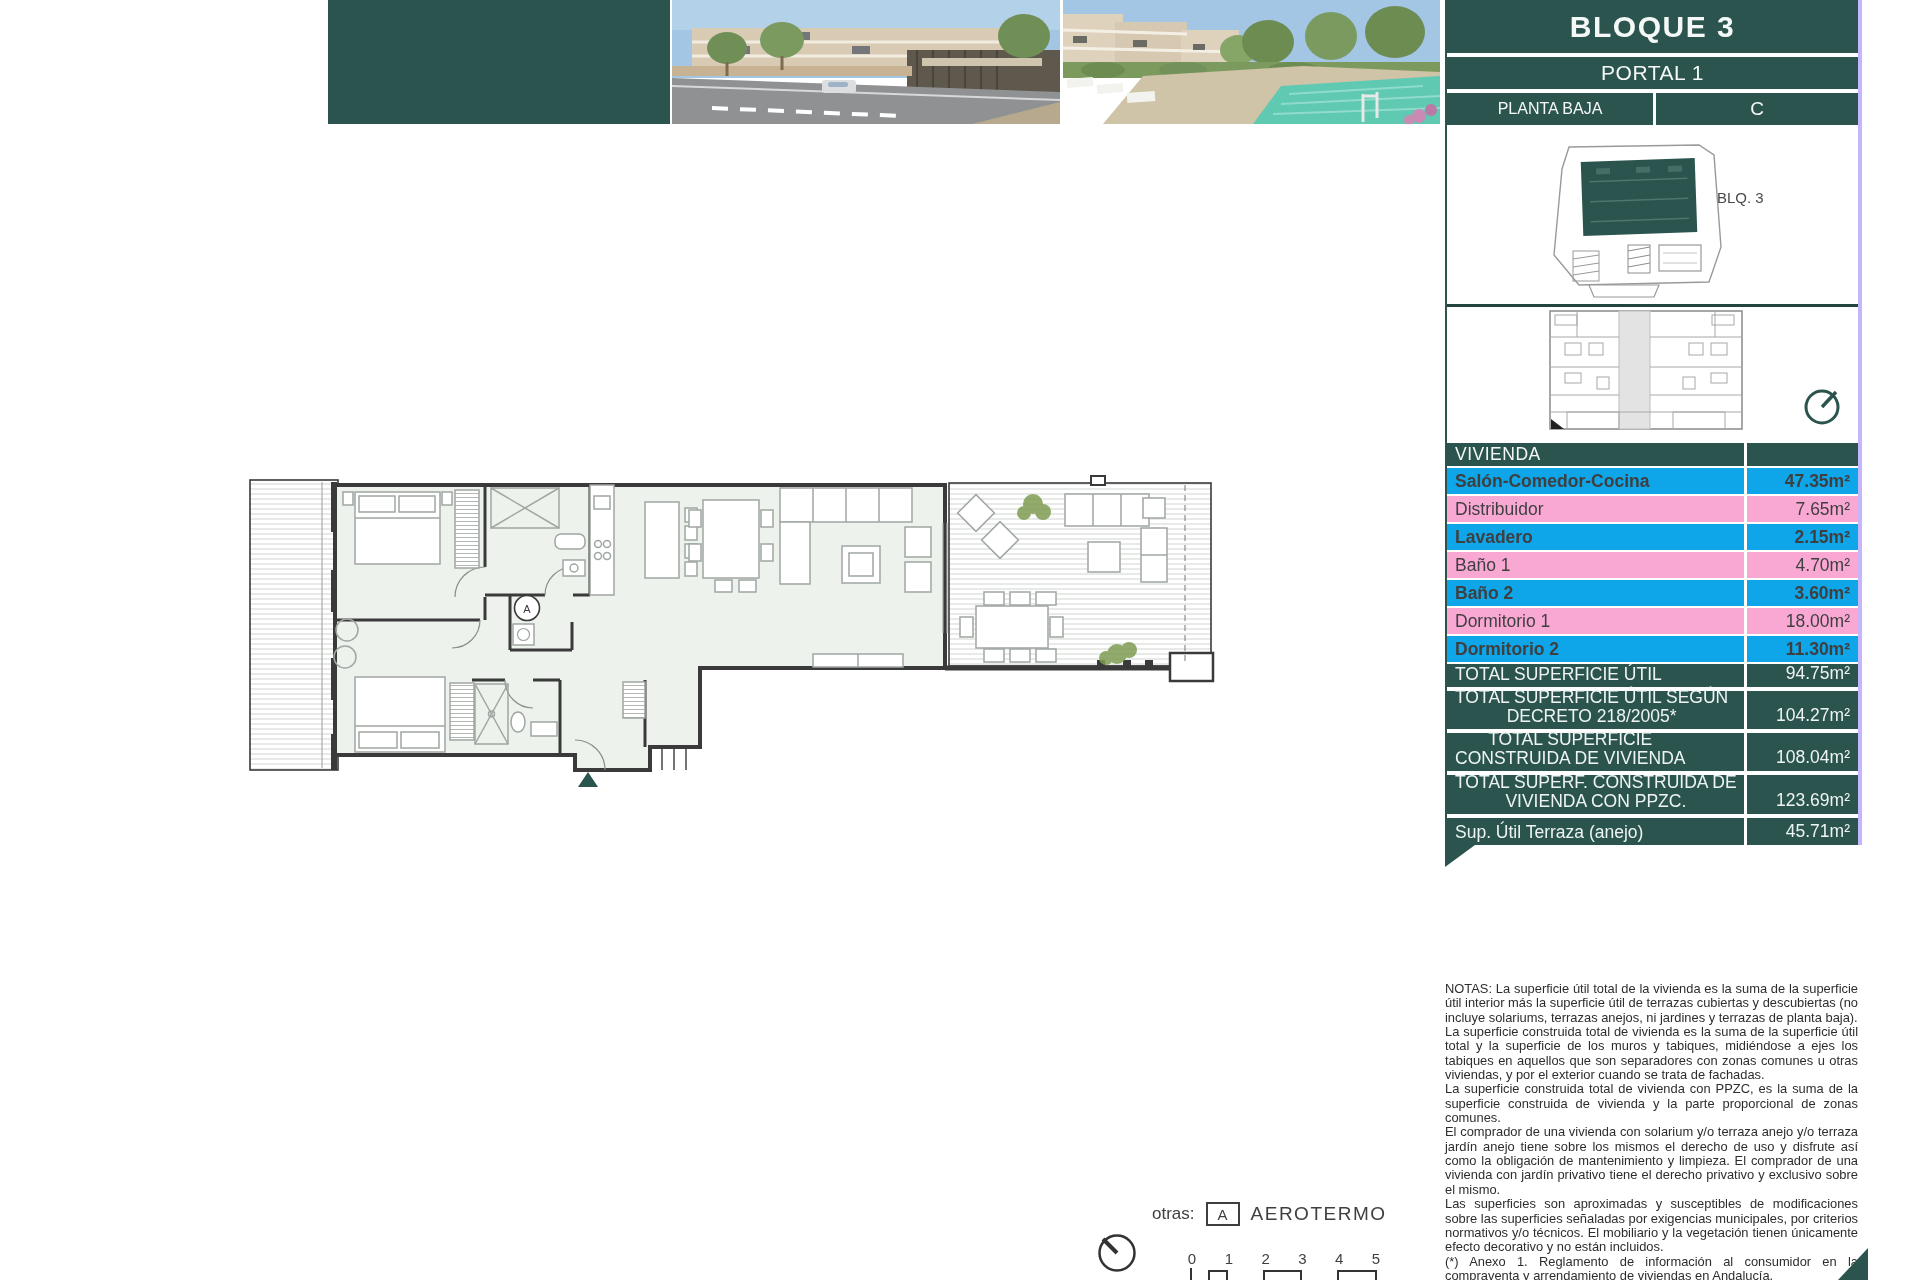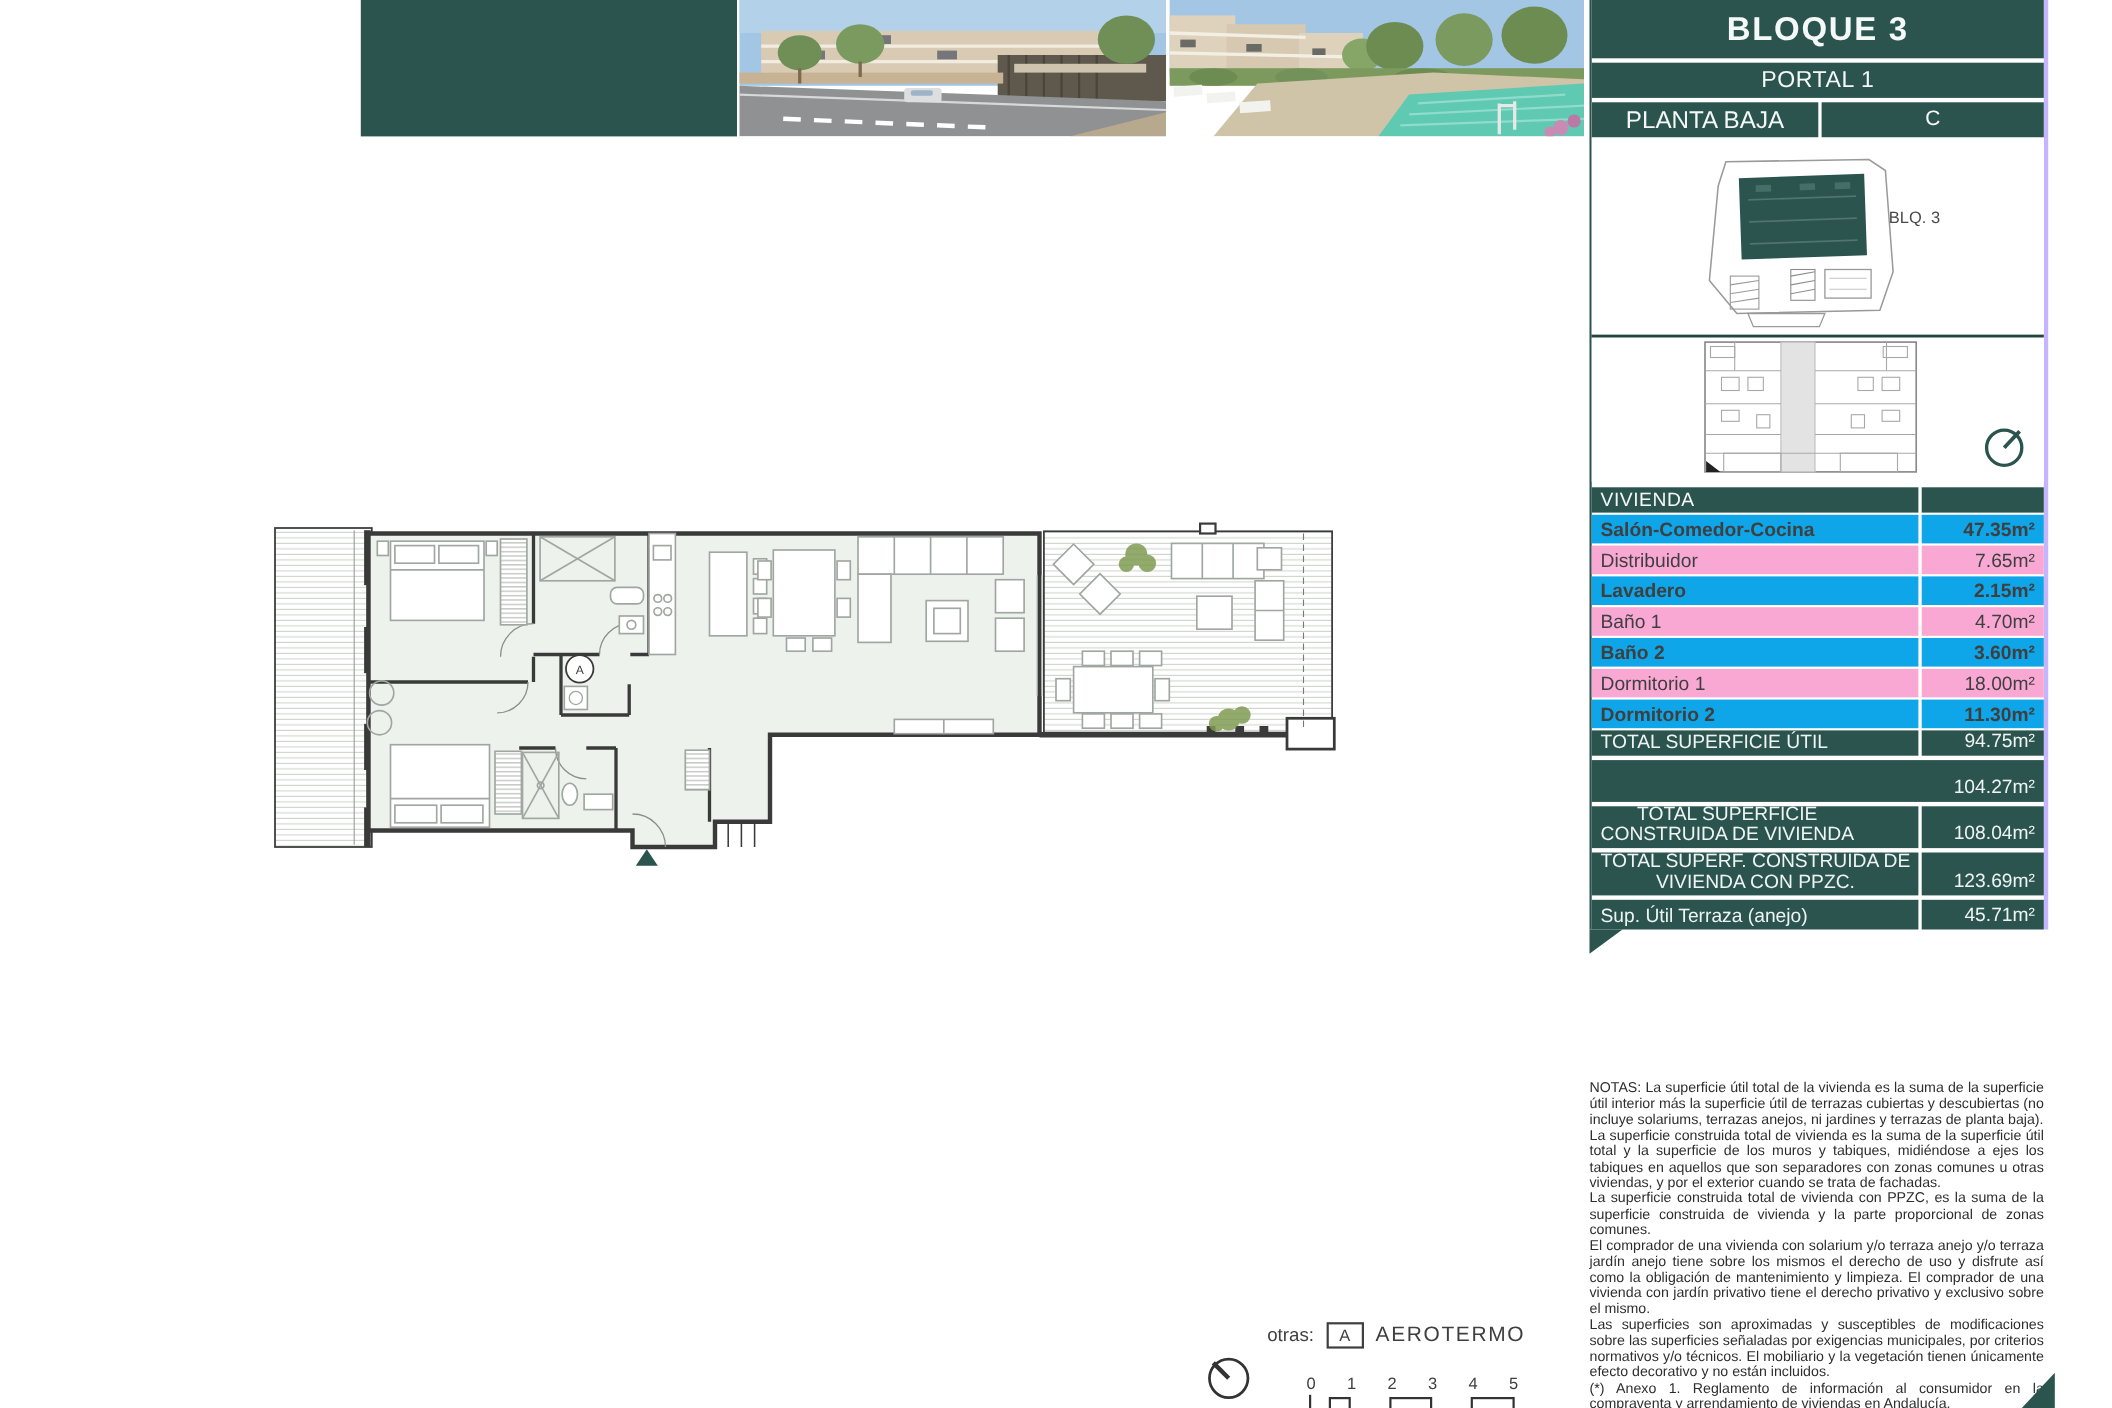--- a/index.html
+++ b/index.html
@@ -11,21 +11,21 @@
   .photo{top:0;height:124px;overflow:hidden;}
   .photo1{left:672px;width:388px;}
   .photo2{left:1063px;width:377px;}
   
   .panel{left:1445px;top:0;width:417px;height:845px;box-sizing:border-box;
          border-left:2px solid #2b544e;border-right:4px solid #c4b5fd;background:#fff;}
   .hdrcell{background:#2b544e;color:#f4f8f7;display:flex;align-items:center;justify-content:center;}
   .hdr1{height:53px;font-size:30px;font-weight:bold;letter-spacing:1.5px;margin-bottom:4px;}
   .hdr2{height:32px;font-size:21px;letter-spacing:.5px;margin-bottom:4px;}
   .hdr3{display:flex;gap:3px;height:32px;background:#fff;}
-  .hdr3 .c1{width:206px;font-size:22px;}
+  .hdr3 .c1{width:206px;font-size:16px;}
   .hdr3 .c2{flex:1;font-size:19px;}
   .siteplan{height:179px;background:#fff;position:relative;}
   .divider{height:3px;background:#224540;}
   .keyplan{height:131px;background:#fff;position:relative;}
   
   .trow{display:flex;gap:3px;margin-bottom:2px;}
   .trow .lab{width:297px;display:flex;align-items:center;padding-left:8px;box-sizing:border-box;}
   .trow .val{flex:1;display:flex;align-items:center;justify-content:flex-end;padding-right:8px;box-sizing:border-box;}
   .thead{height:23px;margin-top:5px;font-size:17.5px;letter-spacing:.5px;}
   .thead .lab,.thead .val{background:#2b544e;color:#f4f8f7;}
@@ -239,20 +239,22 @@
   <div class="trow drow w">
     <div class="lab">Dormitorio 2</div>
     <div class="val">11.30m²</div>
   </div>
 
   <div class="trow tot t0" style="margin-top:2px">
     <div class="lab">TOTAL SUPERFICIE ÚTIL</div>
     <div class="val">94.75m²</div>
   </div>
   <div class="trow tot t1">
+    <div class="lab">TOTAL SUPERFICIE ÚTIL SEGÚN
+DECRETO 218/2005*</div>
     <div class="val">104.27m²</div>
   </div>
   <div class="trow tot t2">
     <div class="lab">TOTAL SUPERFICIE
 CONSTRUIDA DE VIVIENDA</div>
     <div class="val">108.04m²</div>
   </div>
   <div class="trow tot t3">
     <div class="lab">TOTAL SUPERF. CONSTRUIDA DE
 VIVIENDA CON PPZC.</div>

